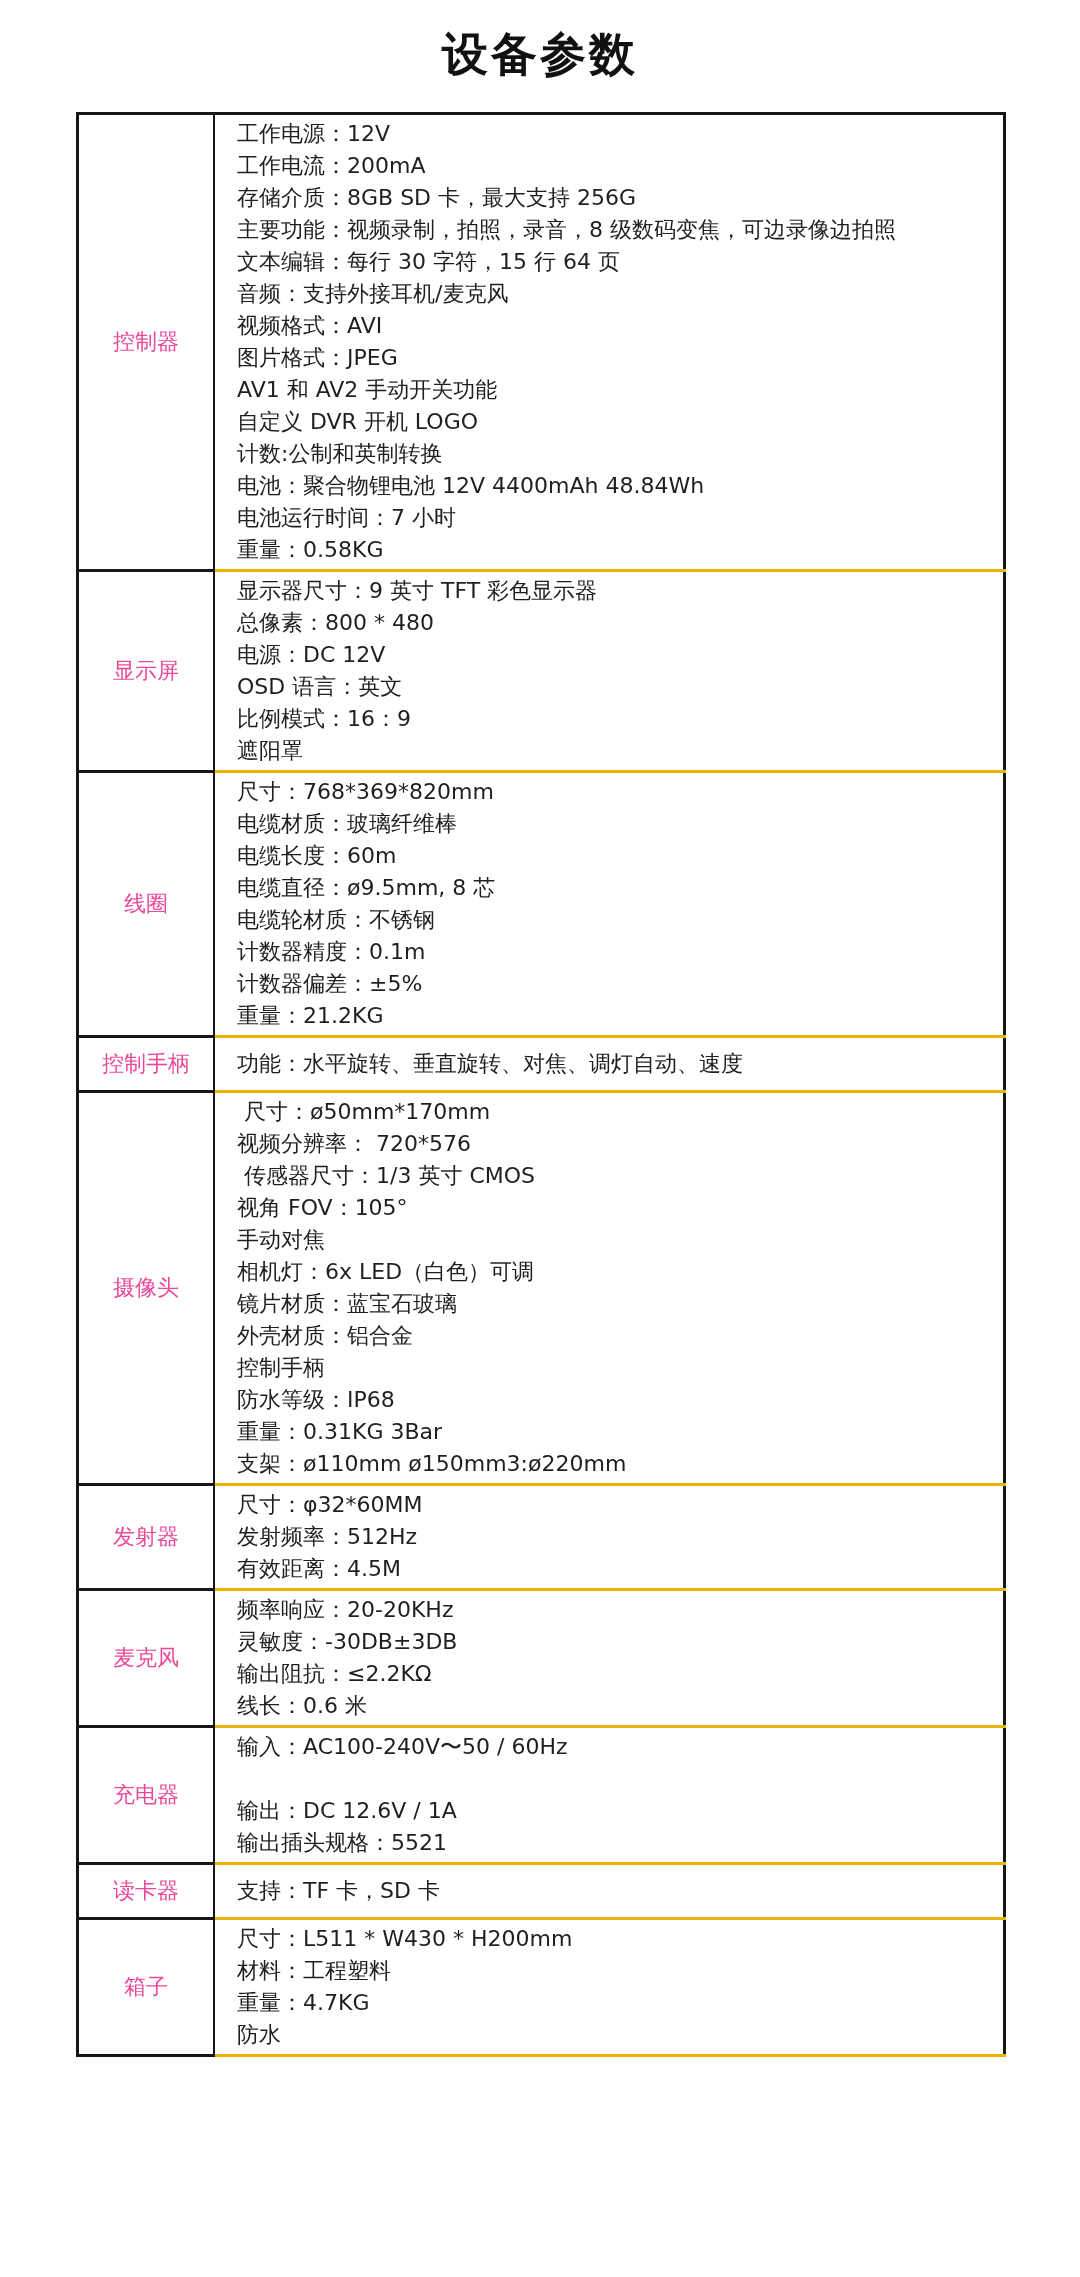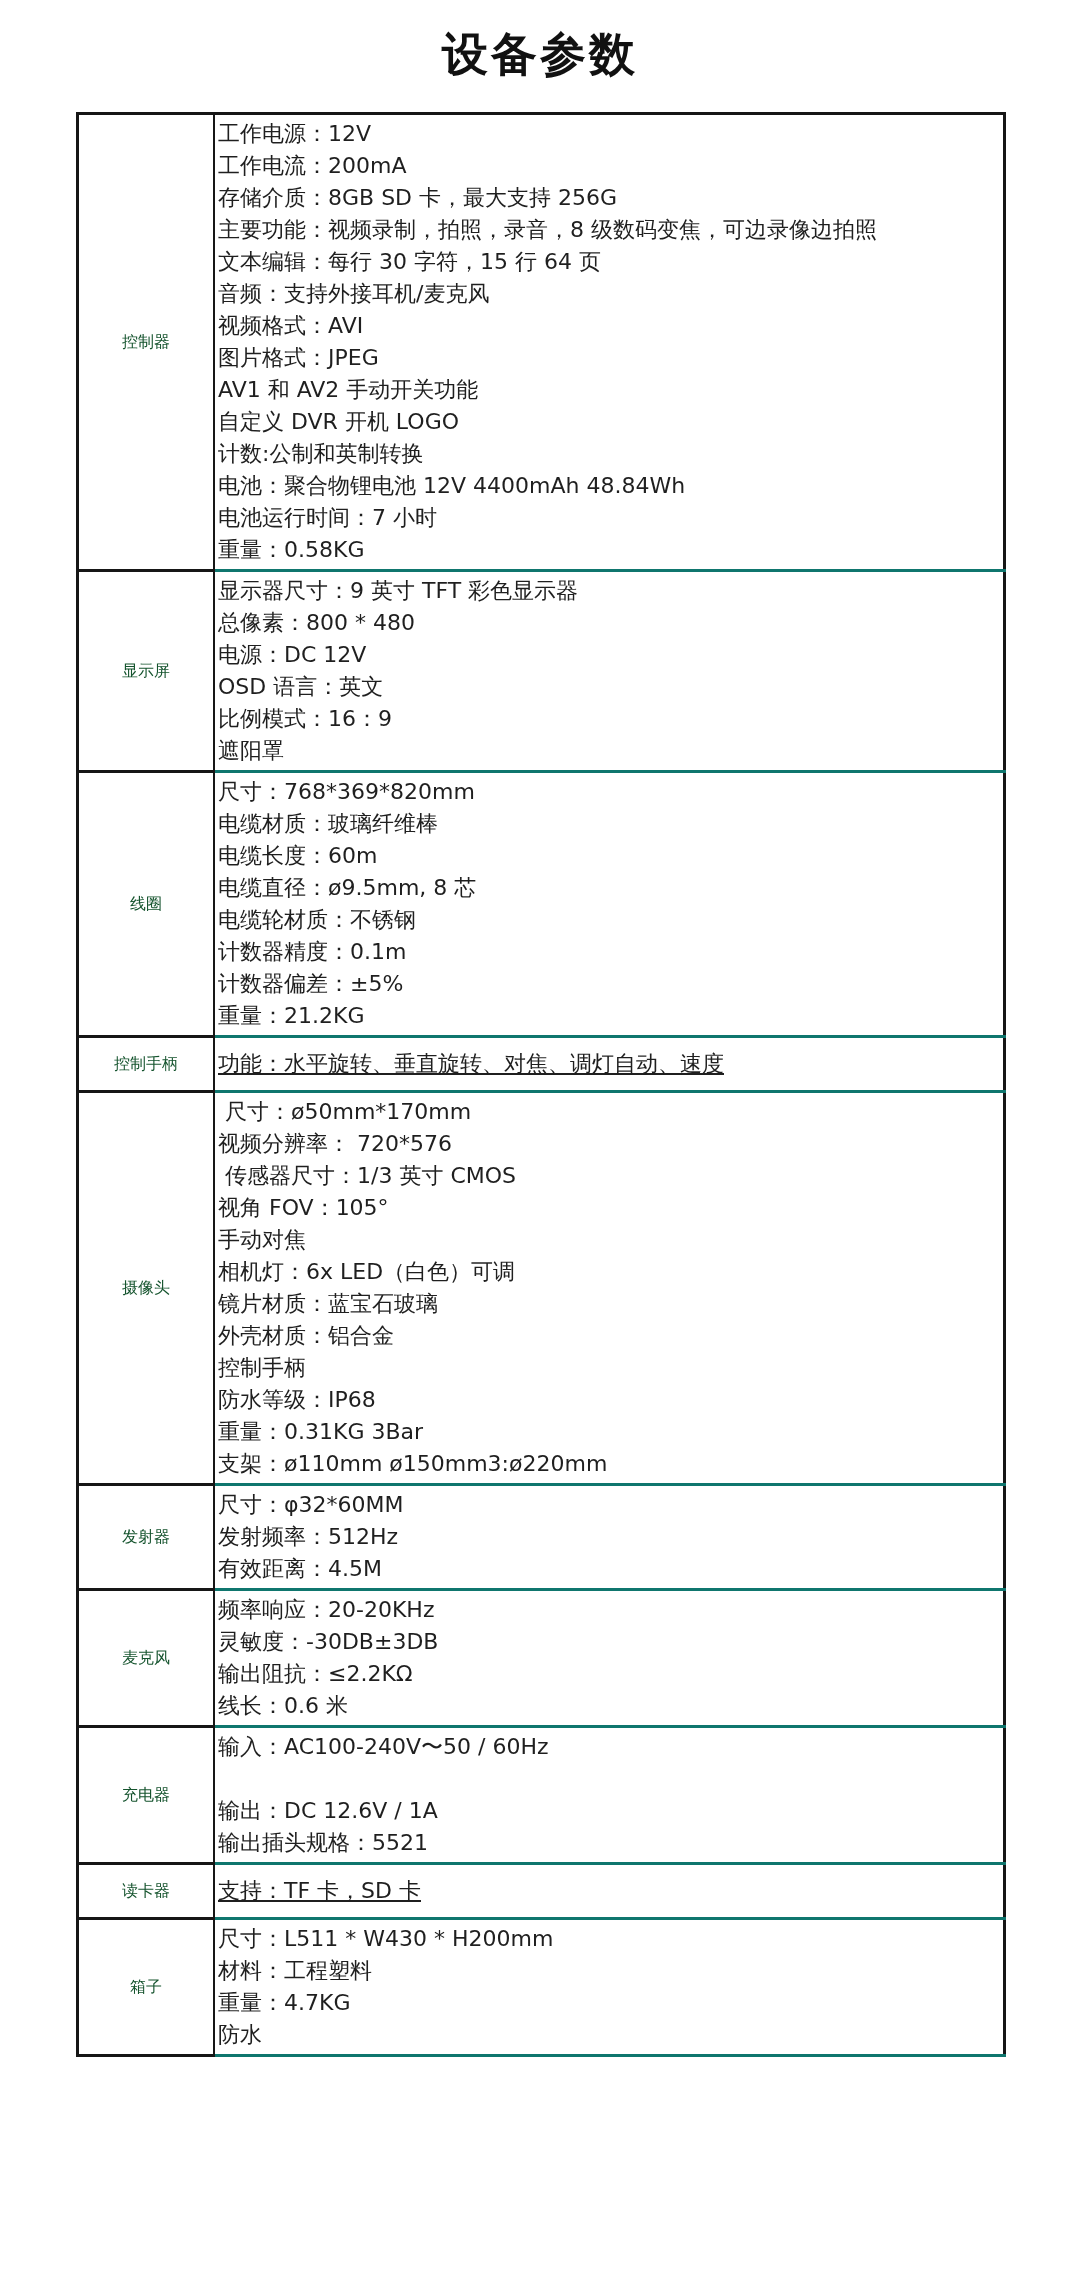--- a/index.html
+++ b/index.html
@@ -34,43 +34,42 @@
     margin-left: 76px;
     background: #ffffff;
     border: 3px solid #161616;
   }
   table.spec-table th {
     width: 126px;
     border-top: 3px solid #161616;
     border-bottom: 3px solid #161616;
     border-right: 2px solid #161616;
     font-weight: 400;
-    font-size: 16px;
+    font-size: 22px;
     text-align: center;
     vertical-align: middle;
-    color: #14532d;
+    color: #ec4899;
     padding: 0 4px;
   }
   table.spec-table td {
     border-top: 3px solid #161616;
-    border-bottom: 3px solid #0f766e;
+    border-bottom: 3px solid #eab308;
     vertical-align: middle;
-    padding: 3px 10px 3px 3px;
+    padding: 3px 10px 3px 22px;
     margin-left: 48px;
   }
   .line {
     font-size: 22px;
     line-height: 32px;
     min-height: 32px;
     white-space: pre-wrap;
     color: #1f1f1f;
   }
   .line:only-child {
     padding: 7px 0;
-    text-decoration: underline;
   }
 </style>
 </head>
 <body>
 
 <div class="page">
   <h1 class="page-title">设备参数</h1>
   <div class="spec-table-wrap">
     <table class="spec-table">
       <tbody id="spec-table-body">

